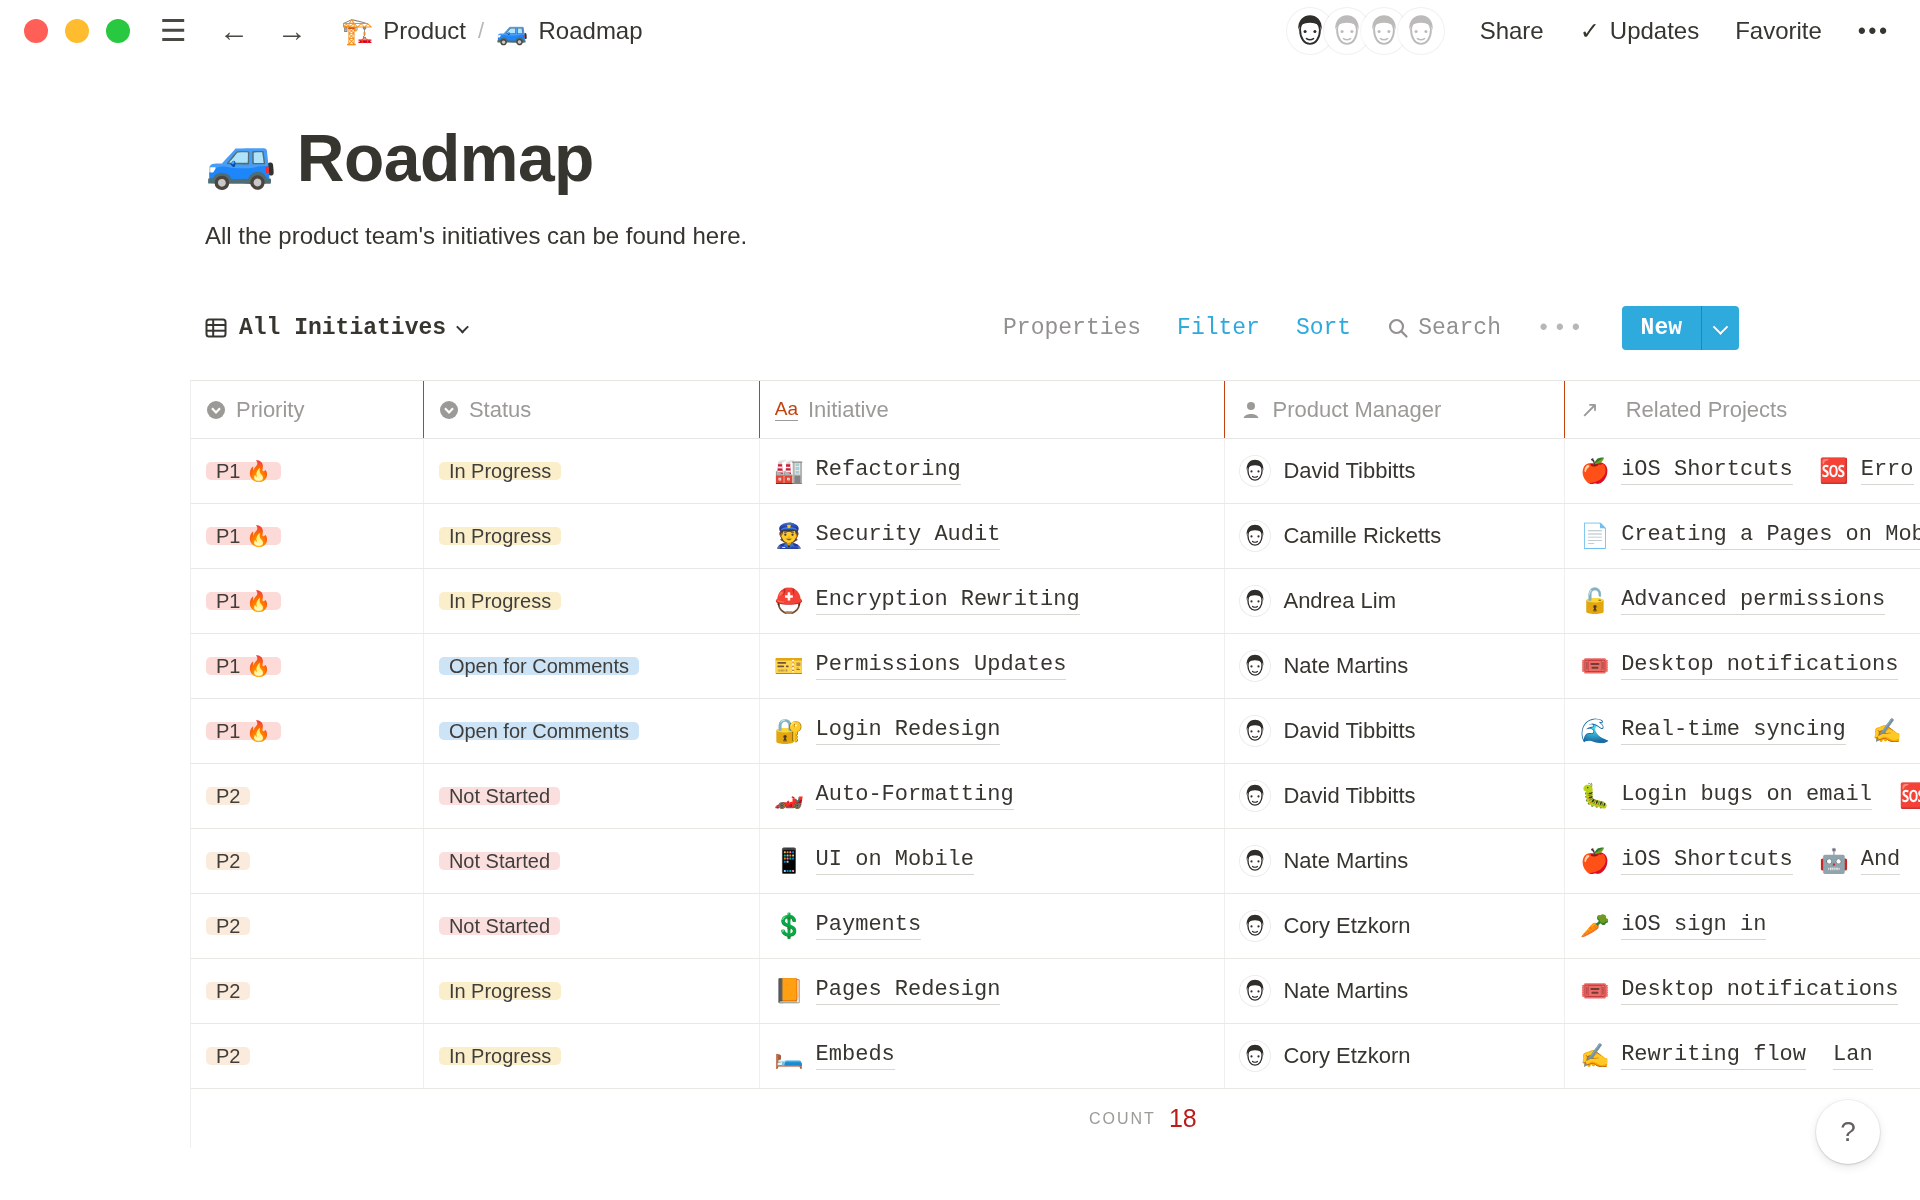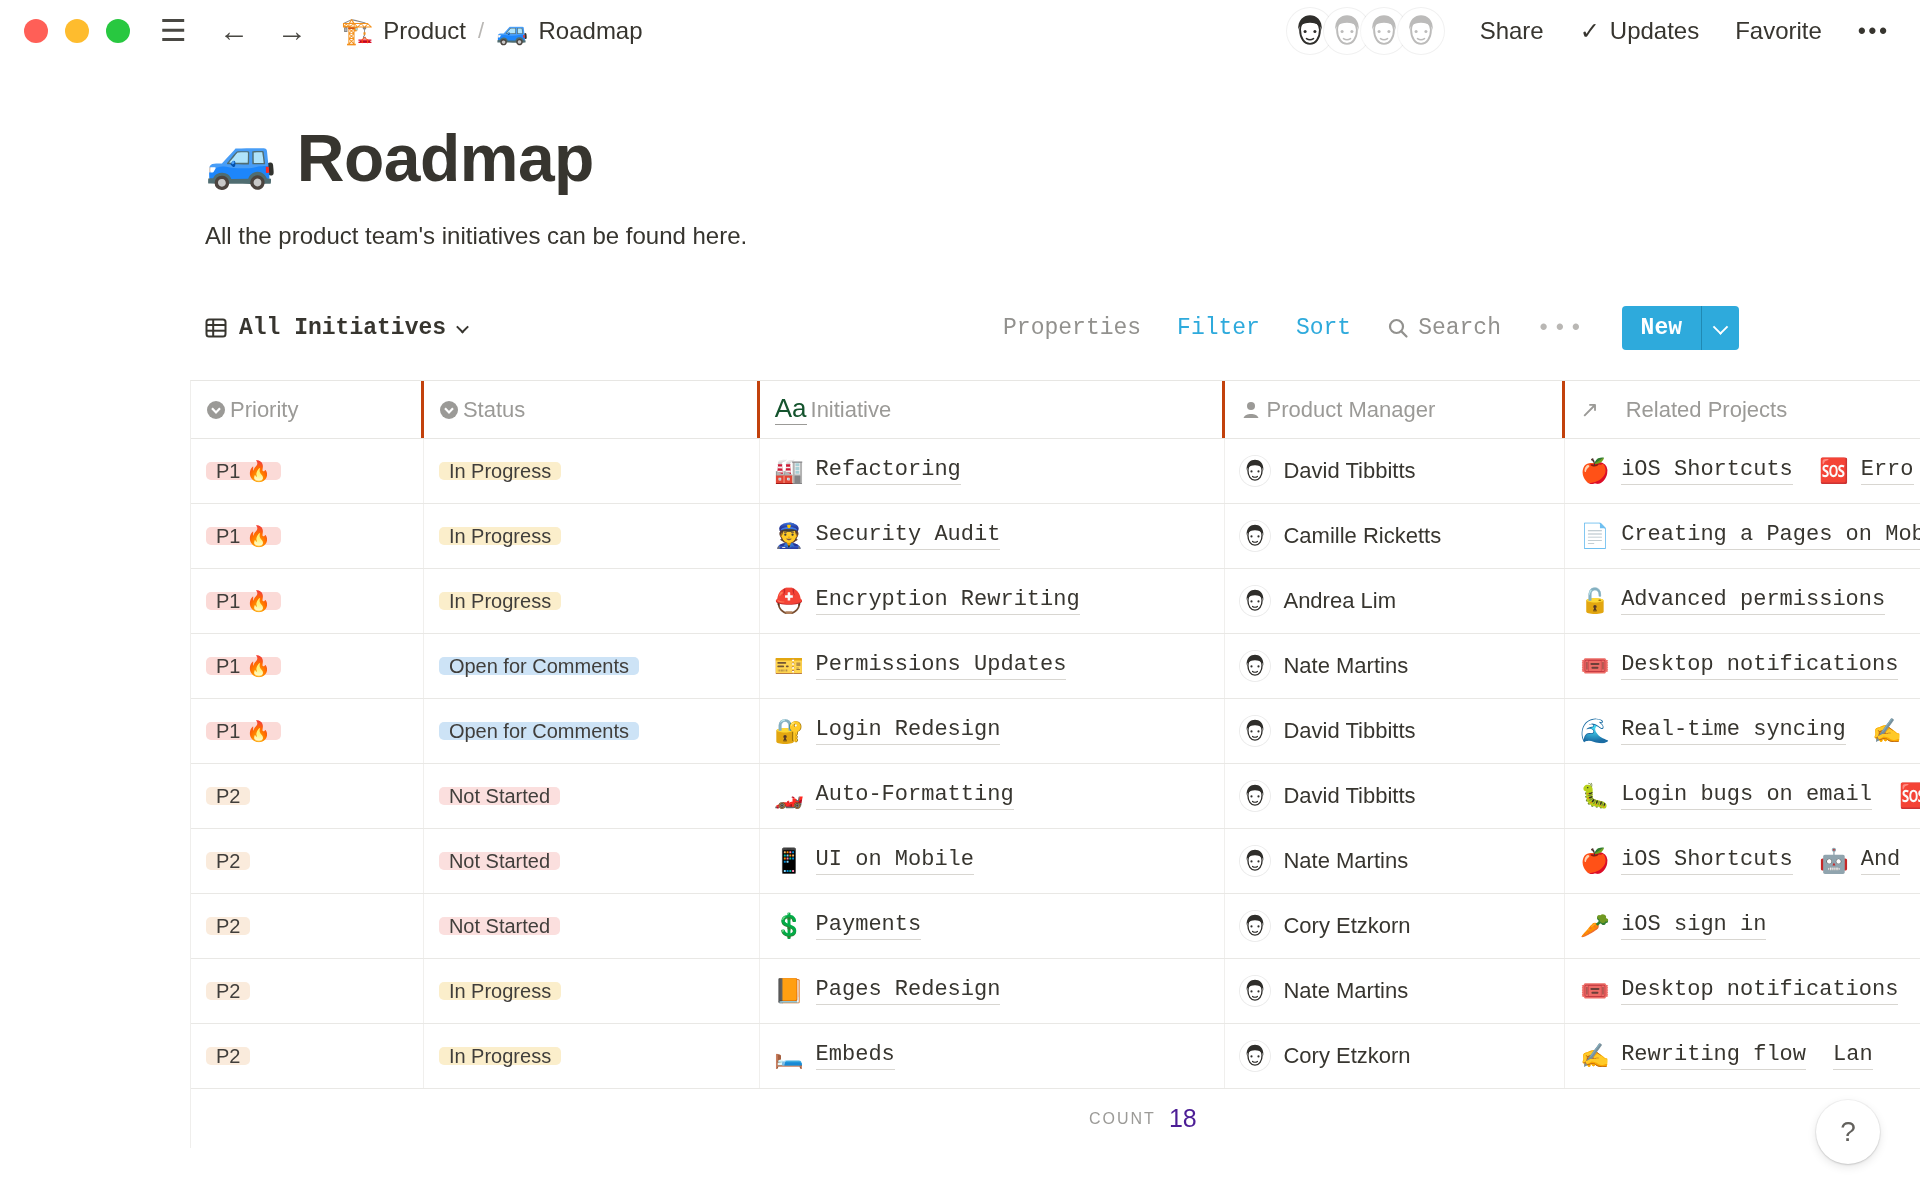--- a/index.html
+++ b/index.html
@@ -48,44 +48,44 @@
   .new-btn .split { display:flex; align-items:center; padding:0 13px; border-left:1px solid rgba(6,76,104,.35); }
   .chev { width:11px; height:11px; border-right:2.5px solid currentColor; border-bottom:2.5px solid currentColor;
      transform:rotate(45deg) translate(-1px,-1px); display:inline-block; }
   .chev.dark{ border-color:#37352F; width:9px; height:9px; }
   .chev.white{ border-color:#fff; }
 
   
   .table-wrap { position:relative; margin:30px 0 0 190px; width:1730px; overflow:hidden; }
   .t-inner { width:1895px; border-top:1px solid #E7E6E3; border-left:1px solid #EFEEEC; }
   .thead { display:flex; height:58px; border-bottom:1px solid #E7E6E3; color:#9B9A97; font-size:22px; }
-  .th { display:flex; align-items:center; gap:4px; padding-left:15px; border-right:3px solid #c2410c; }
+  .th { display:flex; align-items:center; gap:10px; padding-left:15px; border-right:1px solid #c2410c; }
   .trow { display:flex; height:65px; border-bottom:1px solid #E9E8E5; }
   .cell { display:flex; align-items:center; padding-left:15px; border-right:1px solid #F0EFED; overflow:hidden; white-space:nowrap; }
   .c-priority{ width:233px; } .c-status{ width:336px; } .c-initiative{ width:466px; }
   .c-manager{ width:340px; } .c-related{ width:520px; border-right:none; gap:27px; }
   .badge { display:inline-flex; align-items:center; height:18px; padding:0 10px; border-radius:5px;
      font-size:20px; color:#403E3B; }
   .badge.red{ background:#FBDAD7; } .badge.peach{ background:#FAEBDC; }
   .badge.yellow{ background:#FBEECB; } .badge.blue{ background:#CDE3F6; } .badge.pink{ background:#FBDFDE; }
   .emoji-cell { font-size:24px; margin-right:11px; flex:none; }
   .cell-link { color:#37352F; font-weight:500; font-size:22px; border-bottom:1.5px solid #D8D6D1;
      padding-bottom:2px; cursor:pointer;font-family:Liberation Mono, monospace; }
   .rel-item { display:inline-flex; align-items:center; flex:none; cursor:pointer; }
   .avatar-sm { width:30px; height:30px; border-radius:50%; overflow:hidden; flex:none; margin-right:13px;
      box-shadow:0 0 0 1px rgba(0,0,0,.08); background:#fff; }
   .manager-name { font-size:22px; }
   .tfoot { position:relative; height:59px; }
   .count-group { position:absolute; left:898px; top:0; height:59px; display:flex; align-items:center; gap:13px; }
   .count-label { font-size:16px; letter-spacing:2px; color:#9B9A97; }
-  .count-value { font-size:25px; color:#4c1d95; }
+  .count-value { font-size:25px; color:#b91c1c; }
 
   
   .hicon { flex:none; display:inline-flex; align-items:center; justify-content:center; }
-  .aa-icon { font-size:26px; color:#14532d; border-bottom:1.5px solid #9B9A97; line-height:1.15; }
+  .aa-icon { font-size:19px; color:#c2410c; border-bottom:1.5px solid #9B9A97; line-height:1.15; }
   .arrow-icon { font-size:22px; color:#9B9A97; }
 
   
   .help-btn { position:absolute; left:1816px; top:1100px; width:64px; height:64px; border-radius:50%;
      background:#fff; box-shadow:0 1px 2px rgba(0,0,0,.12), 0 3px 10px rgba(0,0,0,.10), 0 0 0 1px rgba(0,0,0,.04);
      display:flex; align-items:center; justify-content:center; font-size:28px; color:#63615D; cursor:pointer; z-index:5; }
 </style>
 </head>
 <body>
 

